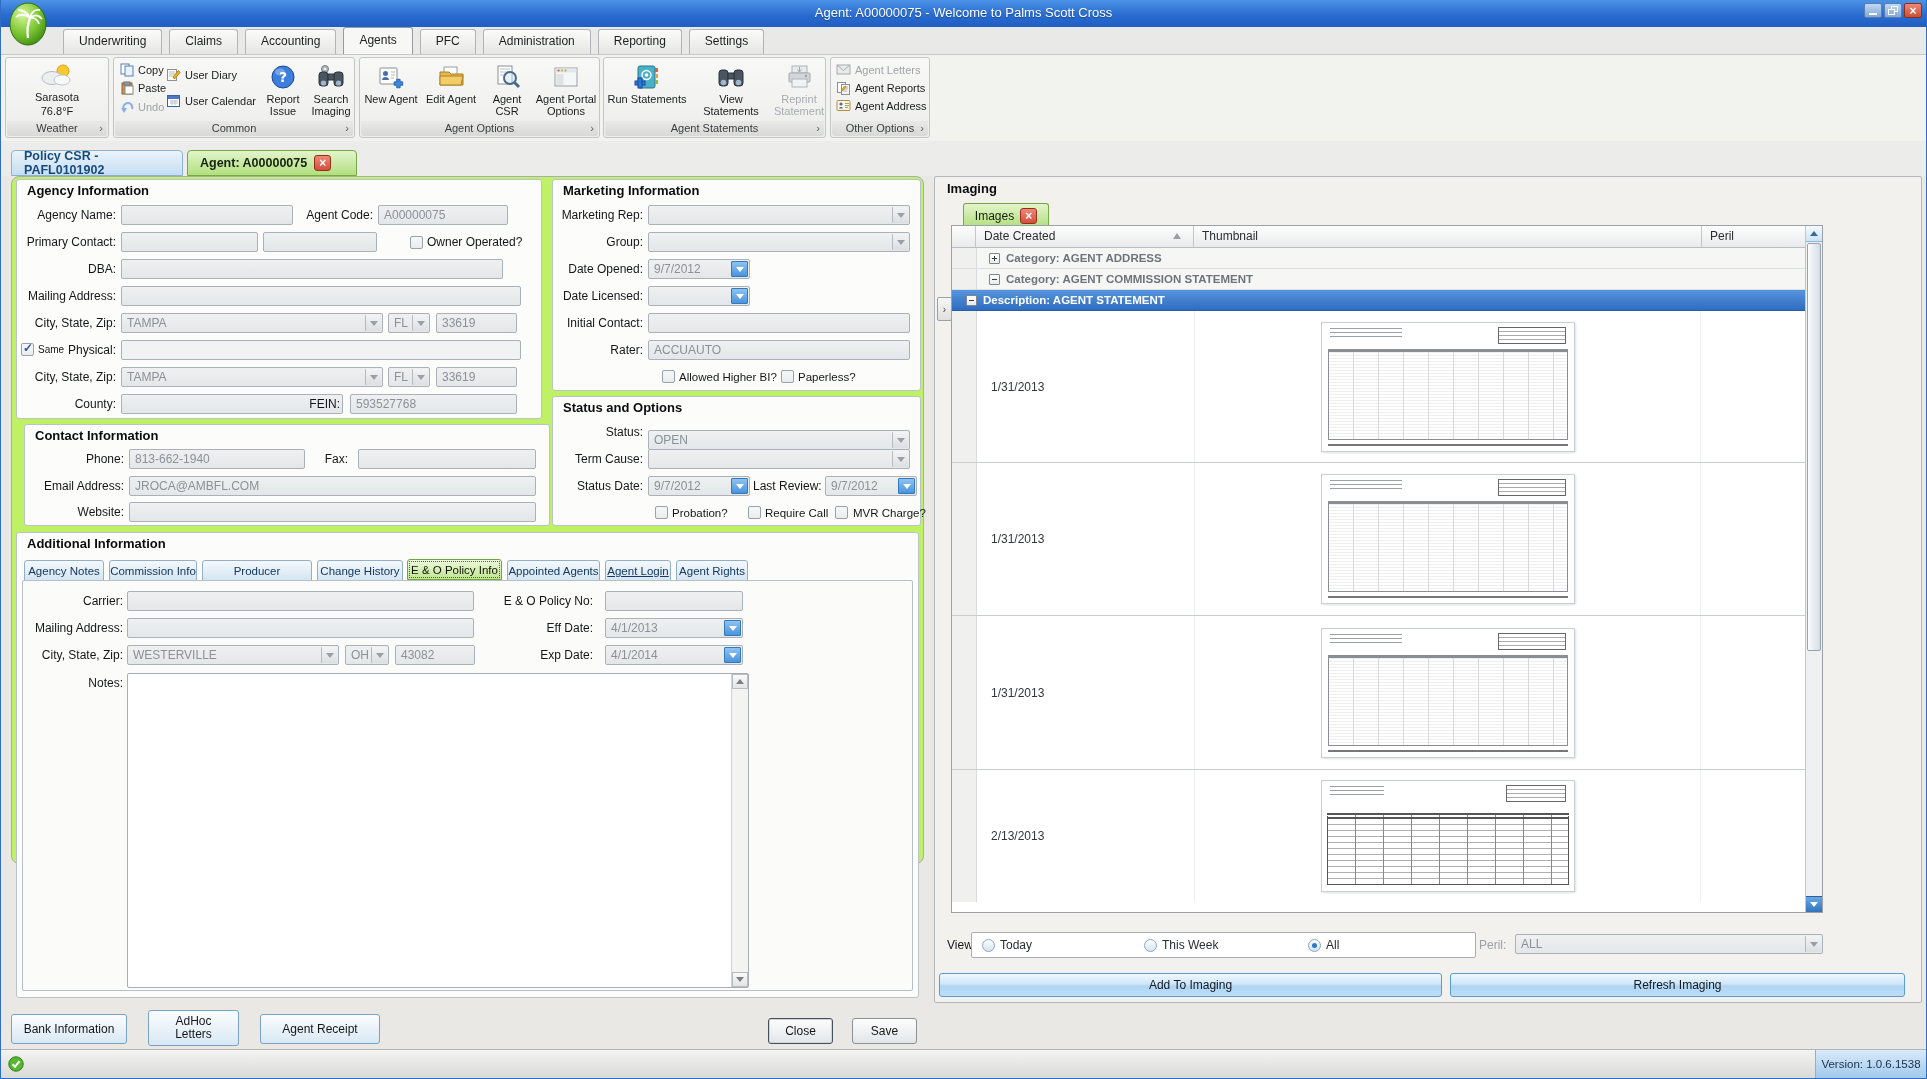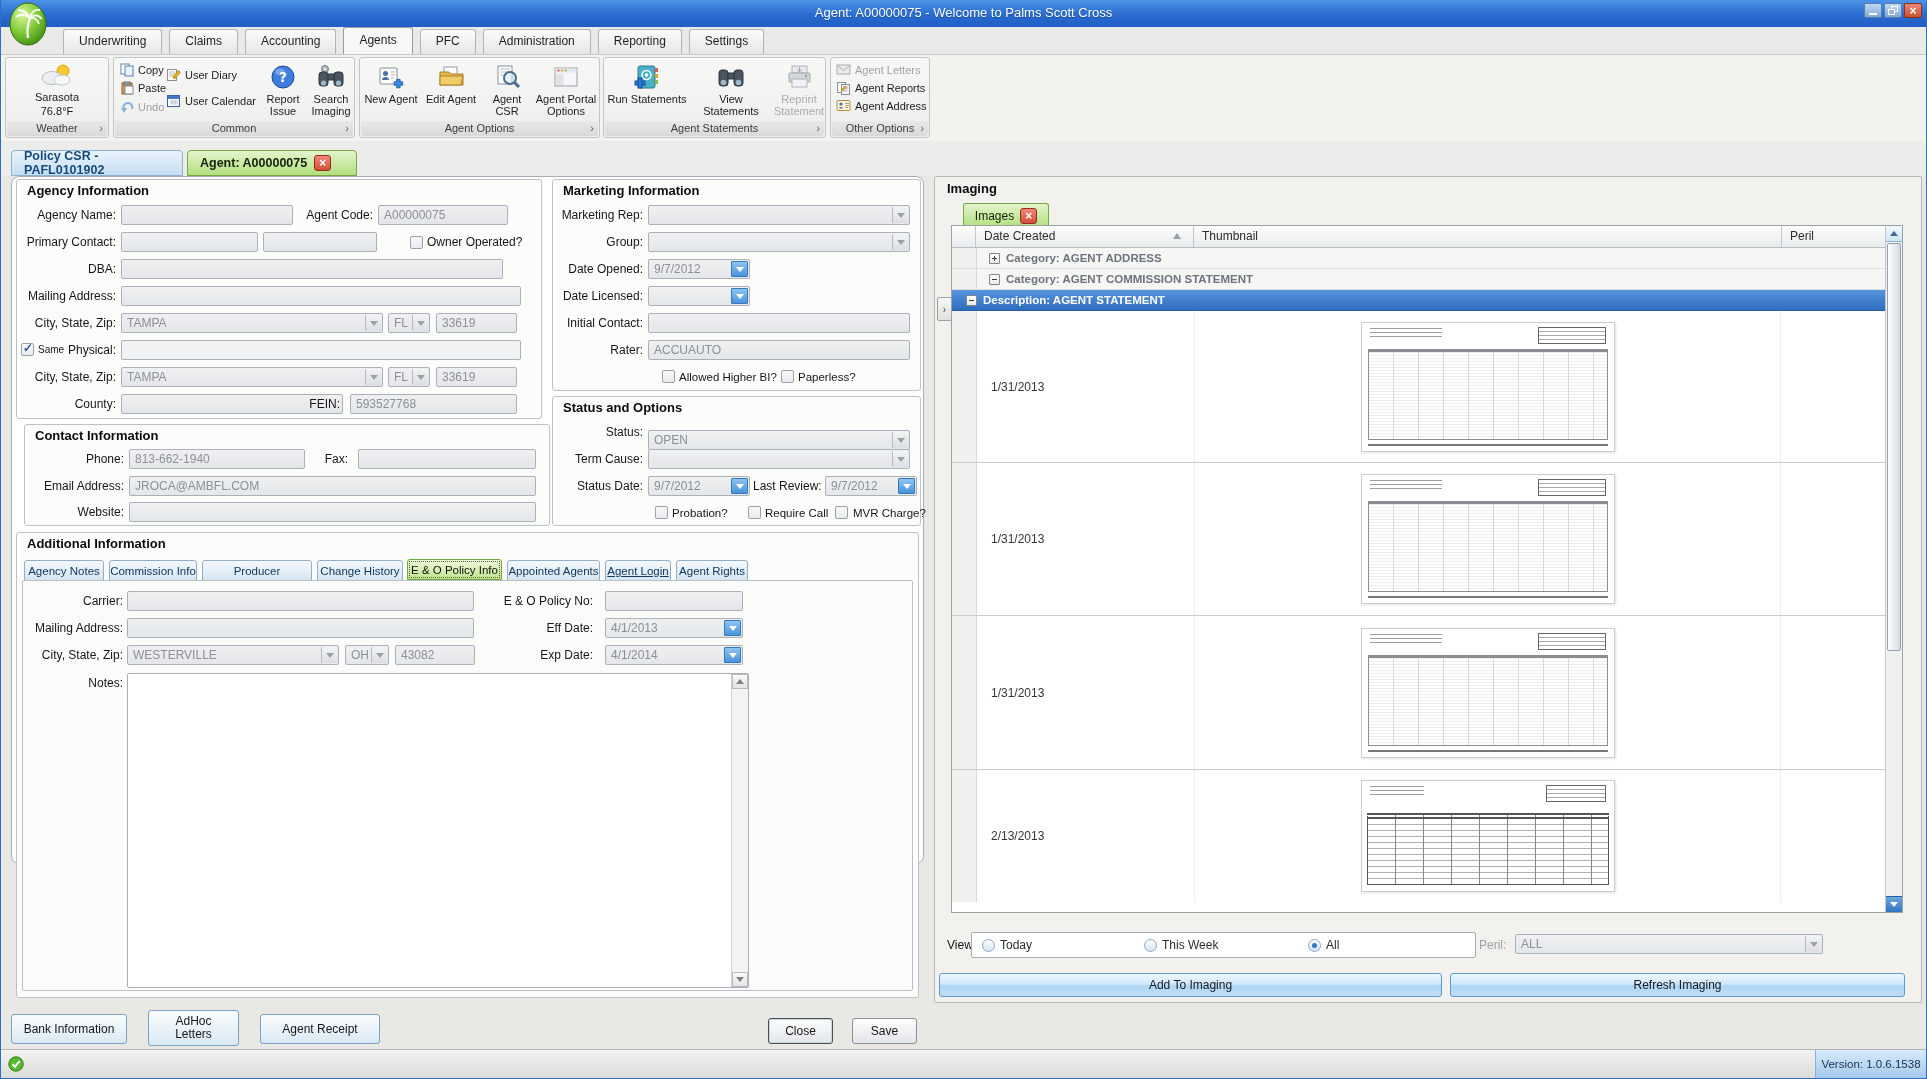--- a/index.html
+++ b/index.html
@@ -51,21 +51,21 @@
   
   .doctabs{position:absolute;left:0;top:141px;width:100%;height:35px;background:#ecedeb;}
   .dtab{position:absolute;bottom:0;height:26px;display:flex;align-items:center;gap:7px;padding:0 12px;
     border-radius:4px 4px 0 0;font-weight:bold;font-size:12.5px;box-sizing:border-box;}
   .dtab.policy{left:10px;width:172px;background:linear-gradient(#eaf3fb,#c6def2);border:1px solid #8fb2d0;color:#174a7c;}
   .dtab.agent{left:186px;width:170px;background:linear-gradient(#e3f4cc,#b2df7e);border:1px solid #78a844;color:#15230a;}
   .tabx{width:15px;height:14px;border-radius:3px;background:linear-gradient(#ee8876,#d2503c);border:1px solid #962e1e;
     display:flex;align-items:center;justify-content:center;}
 
   
-  .pagepanel{position:absolute;left:10px;top:176px;width:913px;height:688px;background:#ffffff;
+  .pagepanel{position:absolute;left:10px;top:176px;width:913px;height:688px;background:#bef264;
     border:1px solid #a8aeb4;border-radius:8px;box-sizing:border-box;}
   .imagingpanel{position:absolute;left:933px;top:176px;width:988px;height:827px;background:#f2f1ee;
     border:1px solid #b2b8bd;border-radius:2px;box-sizing:border-box;}
   .gbox{position:absolute;background:#fcfcfb;border:1px solid #bcc2c9;border-radius:3px;box-sizing:border-box;}
   .gtitle{position:absolute;left:10px;top:3px;font-size:13px;font-weight:bold;color:#0a0c0e;}
   .lbl{position:absolute;height:20px;line-height:20px;font-size:12px;color:#141618;text-align:right;white-space:nowrap;}
   .lbl.left{text-align:left;}
   .lbl.dim{color:#9ba1a8;}
   .inp{position:absolute;height:20px;background:linear-gradient(#eef0f1,#e4e7e9);border:1px solid #abb1b8;border-radius:2px;
     font-size:12px;color:#8b9197;line-height:18px;padding:0 5px;box-sizing:border-box;white-space:nowrap;overflow:hidden;}
@@ -95,21 +95,21 @@
   .nsb .up{top:0;} .nsb .down{bottom:0;}
   .tri-up{width:0;height:0;border-left:4px solid transparent;border-right:4px solid transparent;border-bottom:5px solid #7a8086;}
   .tri-down{width:0;height:0;border-left:4px solid transparent;border-right:4px solid transparent;border-top:5px solid #7a8086;}
 
   
   .imgtab{position:absolute;left:28px;top:26px;width:84px;height:23px;display:flex;align-items:center;justify-content:center;gap:6px;
     background:linear-gradient(#e3f4cc,#b2df7e);border:1px solid #78a844;border-bottom:none;border-radius:3px 3px 0 0;font-size:12px;color:#15230a;}
   .sidebtn{position:absolute;left:2px;top:120px;width:13px;height:22px;background:linear-gradient(#f6f6f4,#e0e0de);
     border:1px solid #9aa0a6;border-radius:2px;font-size:10px;color:#44484c;display:flex;align-items:center;justify-content:center;}
   .sidebtn::before{content:"\203A";}
-  .imgtable{position:absolute;left:16px;top:48px;width:952px;height:688px;background:#fff;border:1px solid #9ba1a7;box-sizing:border-box;}
+  .imgtable{position:absolute;left:16px;top:48px;width:872px;height:688px;background:#fff;border:1px solid #9ba1a7;box-sizing:border-box;}
   .tblhdr{display:flex;height:22px;margin-right:17px;background:linear-gradient(#fdfdfd,#e9eaeb);border-bottom:1px solid #b9bec4;box-sizing:border-box;}
   .hc{font-size:12px;color:#2a2d30;line-height:21px;padding-left:8px;box-sizing:border-box;position:relative;}
   .hc.sel{width:24px;padding:0;border-right:1px solid #c3c7ca;}
   .hc.datec{width:218px;border-right:1px solid #c3c7ca;}
   .hc.thumbc{flex:1;}
   .hc.perilc{width:104px;border-left:1px solid #c3c7ca;}
   .sorttri{position:absolute;right:12px;top:7px;width:0;height:0;border-left:4px solid transparent;border-right:4px solid transparent;border-bottom:6px solid #9aa0a6;}
   .trow{display:flex;margin-right:17px;box-sizing:border-box;align-items:center;}
   .selc{width:24px;align-self:stretch;background:#f0f0ee;border-right:1px solid #d8dbde;flex:none;}
   .trow.cat{height:21px;background:#f6f6f5;border-bottom:1px solid #dcdfe2;font-weight:bold;font-size:11.5px;color:#6e747c;gap:6px;}

